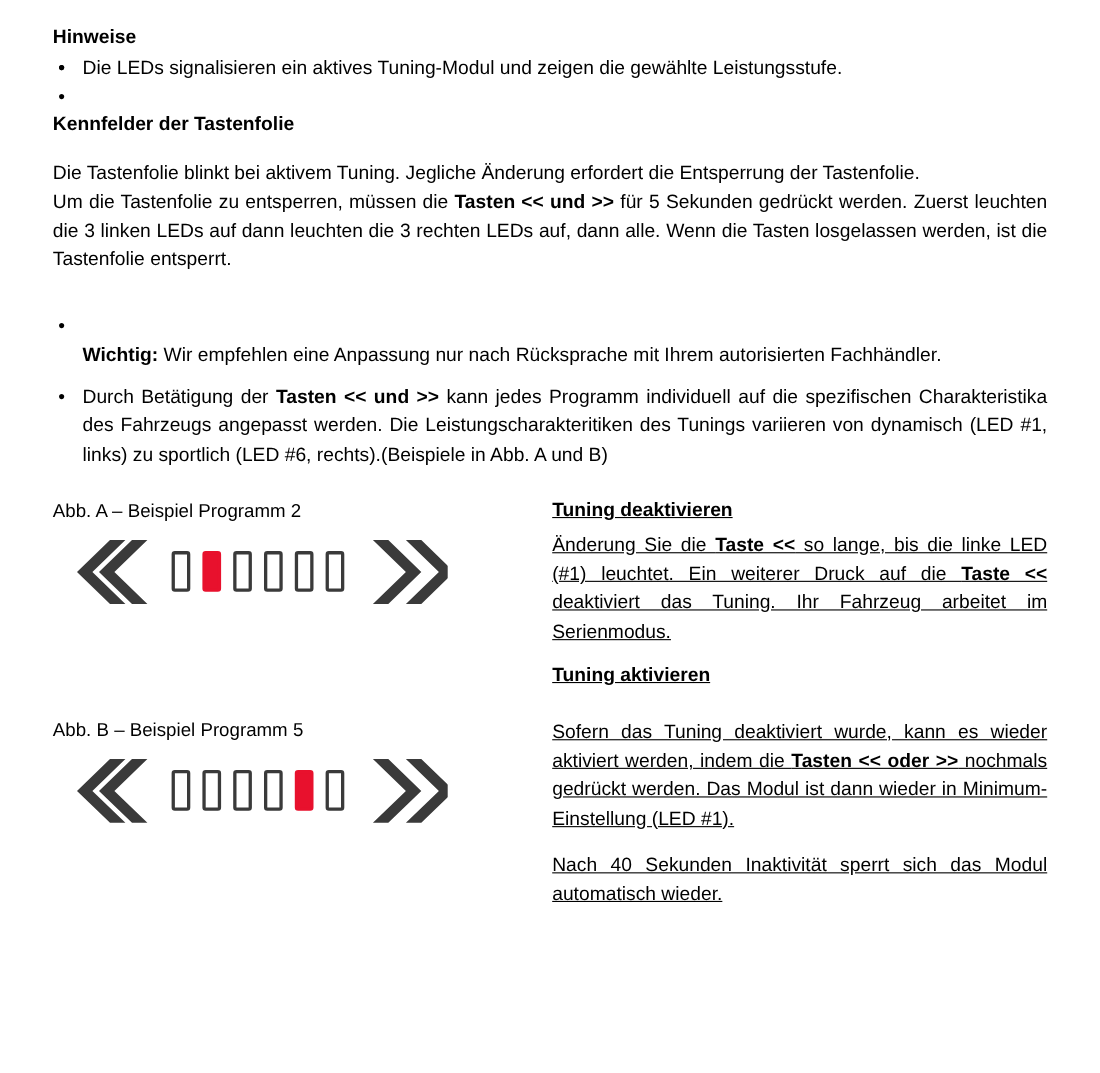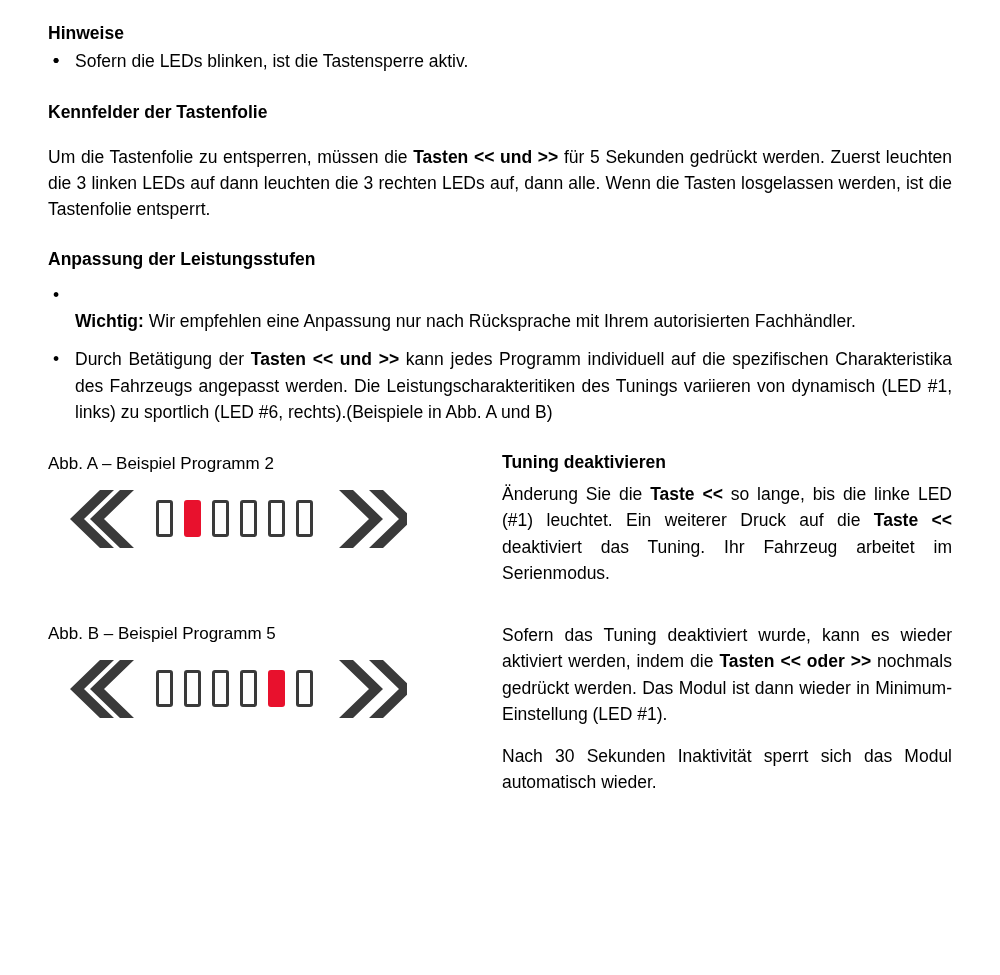--- a/index.html
+++ b/index.html
@@ -67,20 +67,21 @@
     display: flex;
     align-items: flex-start;
   }
   .figleft {
     width: 452px;
     flex: 0 0 452px;
   }
   .figright {
     flex: 1 1 auto;
     padding-left: 2px;
+    text-decoration: underline;
   }
   .led-panel {
     display: flex;
     align-items: center;
     gap: 0px;
     height: 86px;
   }
   .chev {
     display: flex;
     align-items: center;
@@ -123,36 +124,36 @@
 
 <div class="page">
 
   <div class="h-bold">Hinweise</div>
   <ul class="bullets">
     <li class="bullet">
       <span class="dot">•</span>
     </li>
     <li class="bullet">
       <span class="dot">•</span>
-    </li>
-    <li class="bullet">
-      <span class="dot">•</span>
-      <span>Sofern die LEDs blinken, ist die Tastensperre aktiv.</span>
+      <span>Die LEDs signalisieren ein aktives Tuning-Modul und zeigen die gewählte Leistungsstufe.</span>
+    </li>
+    <li class="bullet">
+      <span class="dot">•</span>
     </li>
   </ul>
 
   <div class="spacer-lg"></div>
 
   <div class="h-bold">Kennfelder der Tastenfolie</div>
   <div class="spacer-md"></div>
+  <p class="para">Die Tastenfolie blinkt bei aktivem Tuning. Jegliche Änderung erfordert die Entsperrung der Tastenfolie.</p>
   <p class="para"><span>Um die Tastenfolie zu entsperren, müssen die </span><b>Tasten &lt;&lt; und &gt;&gt;</b><span> für 5 Sekunden gedrückt werden. Zuerst leuchten die 3 linken LEDs auf dann leuchten die 3 rechten LEDs auf, dann alle. Wenn die Tasten losgelassen werden, ist die Tastenfolie entsperrt.</span></p>
 
   <div class="spacer-lg"></div>
 
-  <div class="h-bold">Anpassung der Leistungsstufen</div>
   <div class="spacer-sm"></div>
   <ul class="bullets">
     <li class="bullet">
       <span class="dot">•</span>
       <br>
       <b>Wichtig:</b><span> Wir empfehlen eine Anpassung nur nach Rücksprache mit Ihrem autorisierten Fachhändler.</span>
     </li>
     <li class="bullet" style="margin-top:12px;">
       <span class="dot">•</span>
       <span>Durch Betätigung der </span><b>Tasten &lt;&lt; und &gt;&gt;</b><span> kann jedes Programm individuell auf die spezifischen Charakteristika des Fahrzeugs angepasst werden. Die Leistungscharakteritiken des Tunings variieren von dynamisch (LED #1, links) zu sportlich (LED #6, rechts).(Beispiele in Abb. A und B)</span>
@@ -183,20 +184,21 @@
           <svg width="78" height="62" viewBox="0 0 78 62" aria-hidden="true">
             <polygon points="10,2 24,2 54,31 24,60 10,60 40,31" fill="#3a3a3a"></polygon>
             <polygon points="40,2 54,2 84,31 54,60 40,60 70,31" fill="#3a3a3a"></polygon>
           </svg>
         </span>
       </div>
     </div>
     <div class="figright">
       <div class="right-h">Tuning deaktivieren</div>
       <p class="right-p"><span>Änderung Sie die </span><b>Taste &lt;&lt;</b><span> so lange, bis die linke LED (#1) leuchtet. Ein weiterer Druck auf die </span><b>Taste &lt;&lt;</b><span> deaktiviert das Tuning. Ihr Fahrzeug arbeitet im Serienmodus.</span></p>
+      <div class="right-h">Tuning aktivieren</div>
     </div>
   </div>
 
   <div class="figrow" style="margin-top:20px;">
     <div class="figleft">
       <p class="fig-caption">Abb. B – Beispiel Programm 5</p>
       <div class="led-panel">
         <span class="chev left">
           <svg width="78" height="62" viewBox="0 0 78 62" aria-hidden="true">
             <polygon points="38,2 52,2 22,31 52,60 38,60 8,31" fill="#3a3a3a"></polygon>
@@ -214,17 +216,17 @@
         <span class="chev right">
           <svg width="78" height="62" viewBox="0 0 78 62" aria-hidden="true">
             <polygon points="10,2 24,2 54,31 24,60 10,60 40,31" fill="#3a3a3a"></polygon>
             <polygon points="40,2 54,2 84,31 54,60 40,60 70,31" fill="#3a3a3a"></polygon>
           </svg>
         </span>
       </div>
     </div>
     <div class="figright">
       <p class="right-p"><span>Sofern das Tuning deaktiviert wurde, kann es wieder aktiviert werden, indem die </span><b>Tasten &lt;&lt; oder &gt;&gt;</b><span> nochmals gedrückt werden. Das Modul ist dann wieder in Minimum-Einstellung (LED #1).</span></p>
-      <p class="right-p last">Nach 30 Sekunden Inaktivität sperrt sich das Modul automatisch wieder.</p>
+      <p class="right-p last">Nach 40 Sekunden Inaktivität sperrt sich das Modul automatisch wieder.</p>
     </div>
   </div>
 
 </div>
 
 </body></html>

